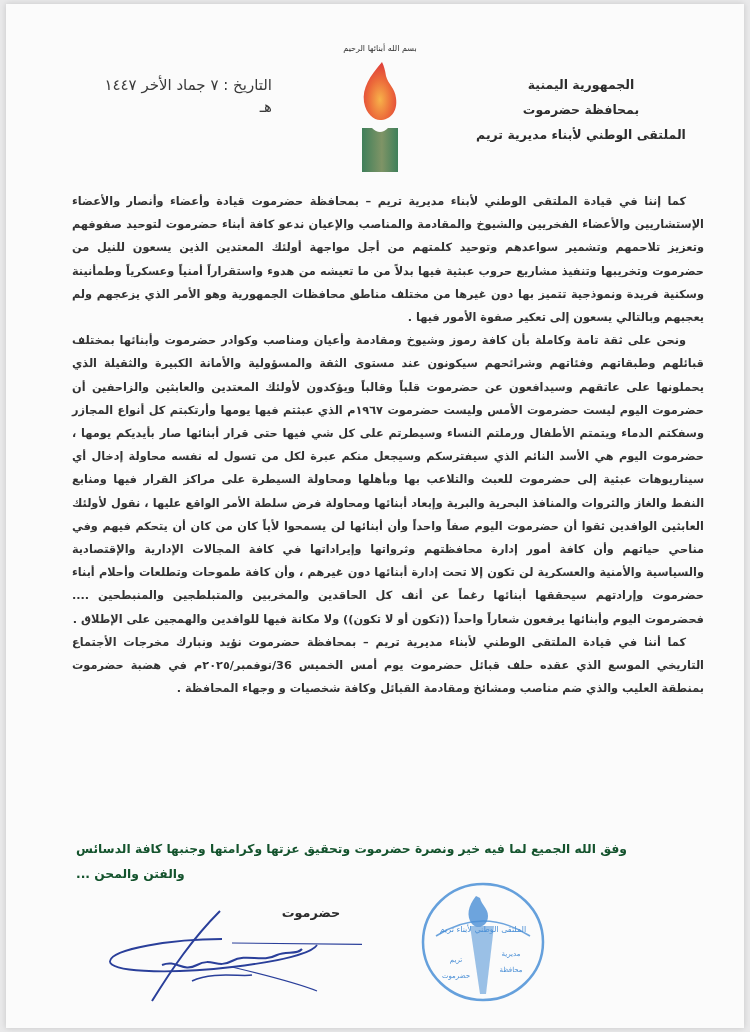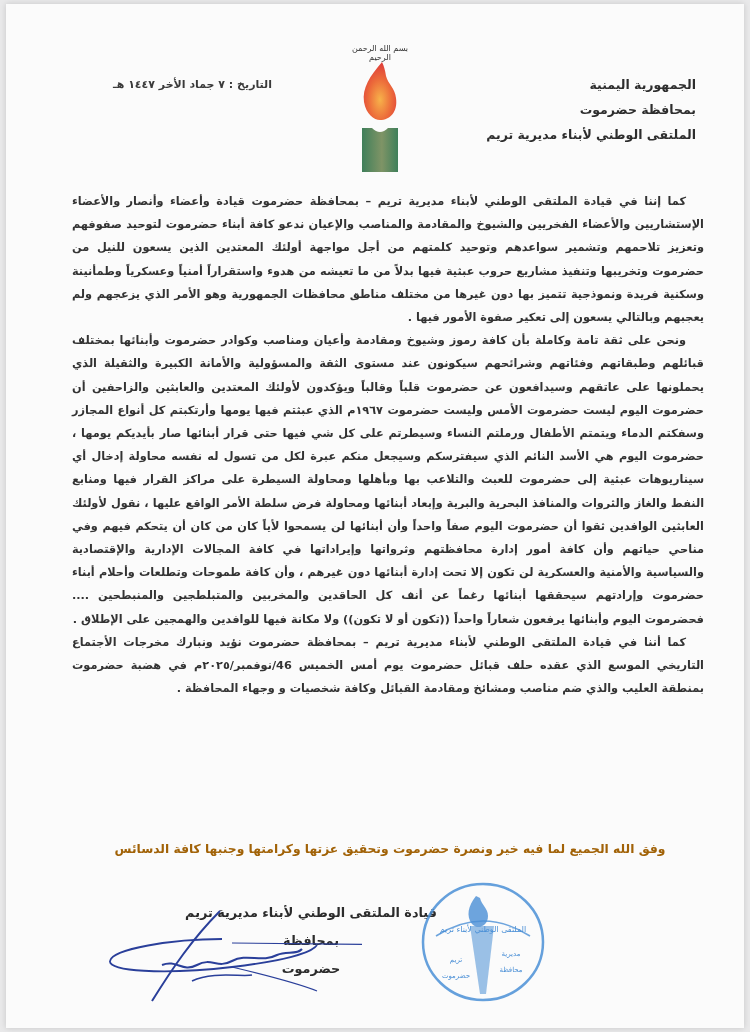--- a/index.html
+++ b/index.html
@@ -9,56 +9,56 @@
     font-family:"DejaVu Sans", "Liberation Sans", sans-serif;
   }
   .page {
     position:absolute; left:6px; top:4px; width:738px; height:1024px;
     background:#fbfbfb;
     box-shadow: 0 0 6px rgba(0,0,0,0.15);
   }
   .rtl { direction:rtl; unicode-bidi:embed; }
   .hdr-right {
     position:absolute; right:48px; top:68px; width:230px;
-    font-weight:bold; font-size:12.5px; line-height:25px; color:#2d2d2d;
+    text-align:center; font-weight:bold; font-size:12.5px; line-height:25px; color:#2d2d2d;
   }
   .hdr-left {
     position:absolute; left:96px; top:70px; width:170px;
-    text-align:right; font-weight:bold; font-size:11px; line-height:22px; color:#3a3a3a;
+    text-align:right; font-weight:normal; font-size:15px; line-height:22px; color:#3a3a3a;
   }
   .logo { position:absolute; left:334px; top:40px; width:80px; height:130px; }
   .basmala {
     position:absolute; left:0; top:0; width:80px; text-align:center;
     font-size:8px; color:#333; direction:rtl;
   }
   .body-text {
     position:absolute; left:66px; right:40px; top:186px;
     font-weight:bold; font-size:11.3px; line-height:23.2px; color:#333;
     text-align:justify; text-align-last:right;
   }
   .body-text p { margin:0; }
   .body-text p.indent { text-indent:18px; }
   .closing {
     position:absolute; left:70px; right:40px; top:833px;
-    text-align:center; font-weight:bold; font-size:12.3px; line-height:25px; color:#a16207;
+    text-align:left; font-weight:bold; font-size:12.3px; line-height:25px; color:#14532d;
   }
   .sig-block {
     position:absolute; left:160px; top:895px; width:290px;
     text-align:center; font-weight:bold; font-size:12.8px; line-height:28px; color:#2b2b2b;
   }
   .stamp { position:absolute; left:410px; top:872px; width:135px; height:130px; }
   .signature { position:absolute; left:96px; top:905px; width:260px; height:100px; }
 </style>
 </head>
 <body>
 
 <div class="page">
 
   <div class="logo">
-    <div class="basmala rtl">بسم الله الرحمن الرحيم</div>
+    <div class="basmala rtl">بسم الله أبنائها الرحيم</div>
     <svg width="80" height="130" viewBox="0 0 80 130">
       <defs>
         <radialGradient id="flameG" cx="50%" cy="65%" r="60%">
           <stop offset="0%" stop-color="#f7b24a"></stop>
           <stop offset="60%" stop-color="#ec6a3a"></stop>
           <stop offset="100%" stop-color="#e0433a"></stop>
         </radialGradient>
         <linearGradient id="candleG" x1="0" y1="0" x2="1" y2="0">
           <stop offset="0%" stop-color="#3f7f5a"></stop>
           <stop offset="55%" stop-color="#7f9466"></stop>
@@ -76,29 +76,29 @@
     <div>الملتقى الوطني لأبناء مديرية تريم</div>
   </div>
 
   <div class="hdr-left rtl">
     <div>التاريخ : ٧ جماد الأخر ١٤٤٧ هـ</div>
   </div>
 
   <div class="body-text rtl">
     <p class="indent">كما إننا في قيادة الملتقى الوطني لأبناء مديرية تريم – بمحافظة حضرموت قيادة وأعضاء وأنصار والأعضاء الإستشاريين والأعضاء الفخريين والشيوخ والمقادمة والمناصب والإعيان ندعو كافة أبناء حضرموت لتوحيد صفوفهم وتعزيز تلاحمهم وتشمير سواعدهم وتوحيد كلمتهم من أجل مواجهة أولئك المعتدين الذين يسعون للنيل من حضرموت وتخريبها وتنفيذ مشاريع حروب عبثية فيها بدلاً من ما تعيشه من هدوء واستقراراً أمنياً وعسكرياً وطمأنينة وسكنية فريدة ونموذجية تتميز بها دون غيرها من مختلف مناطق محافظات الجمهورية وهو الأمر الذي يزعجهم ولم يعجبهم وبالتالي يسعون إلى تعكير صفوة الأمور فيها .</p>
     <p class="indent">ونحن على ثقة تامة وكاملة بأن كافة رموز وشيوخ ومقادمة وأعيان ومناصب وكوادر حضرموت وأبنائها بمختلف قبائلهم وطبقاتهم وفئاتهم وشرائحهم سيكونون عند مستوى الثقة والمسؤولية والأمانة الكبيرة والثقيلة الذي يحملونها على عاتقهم وسيدافعون عن حضرموت قلباً وقالباً ويؤكدون لأولئك المعتدين والعابثين والزاحفين أن حضرموت اليوم ليست حضرموت الأمس وليست حضرموت ١٩٦٧م الذي عبثتم فيها يومها وأرتكبتم كل أنواع المجازر وسفكتم الدماء ويتمتم الأطفال ورملتم النساء وسيطرتم على كل شي فيها حتى قرار أبنائها صار بأيديكم يومها ، حضرموت اليوم هي الأسد النائم الذي سيفترسكم وسيجعل منكم عبرة لكل من تسول له نفسه محاولة إدخال أي سيناريوهات عبثية إلى حضرموت للعبث والتلاعب بها وبأهلها ومحاولة السيطرة على مراكز القرار فيها ومنابع النفط والغاز والثروات والمنافذ البحرية والبرية وإبعاد أبنائها ومحاولة فرض سلطة الأمر الواقع عليها ، نقول لأولئك العابثين الوافدين ثقوا أن حضرموت اليوم صفاً واحداً وأن أبنائها لن يسمحوا لأياً كان من كان أن يتحكم فيهم وفي مناحي حياتهم وأن كافة أمور إدارة محافظتهم وثرواتها وإيراداتها في كافة المجالات الإدارية والإقتصادية والسياسية والأمنية والعسكرية لن تكون إلا تحت إدارة أبنائها دون غيرهم ، وأن كافة طموحات وتطلعات وأحلام أبناء حضرموت وإرادتهم سيحققها أبنائها رغماً عن أنف كل الحاقدين والمخربين والمتبلطجين والمنبطحين .... فحضرموت اليوم وأبنائها يرفعون شعاراً واحداً ((تكون أو لا تكون)) ولا مكانة فيها للوافدين والهمجين على الإطلاق .</p>
-    <p class="indent">كما أننا في قيادة الملتقى الوطني لأبناء مديرية تريم – بمحافظة حضرموت نؤيد ونبارك مخرجات الأجتماع التاريخي الموسع الذي عقده حلف قبائل حضرموت يوم أمس الخميس 46/نوفمبر/٢٠٢٥م في هضبة حضرموت بمنطقة العليب والذي ضم مناصب ومشائخ ومقادمة القبائل وكافة شخصيات و وجهاء المحافظة .</p>
+    <p class="indent">كما أننا في قيادة الملتقى الوطني لأبناء مديرية تريم – بمحافظة حضرموت نؤيد ونبارك مخرجات الأجتماع التاريخي الموسع الذي عقده حلف قبائل حضرموت يوم أمس الخميس 36/نوفمبر/٢٠٢٥م في هضبة حضرموت بمنطقة العليب والذي ضم مناصب ومشائخ ومقادمة القبائل وكافة شخصيات و وجهاء المحافظة .</p>
   </div>
 
   <div class="closing rtl">
     <div>وفق الله الجميع لما فيه خير ونصرة حضرموت وتحقيق عزتها وكرامتها وجنبها كافة الدسائس</div>
+    <div>والفتن والمحن ...</div>
   </div>
 
   <div class="sig-block rtl">
-    <div>قيادة الملتقى الوطني لأبناء مديرية تريم بمحافظة</div>
     <div>حضرموت</div>
   </div>
 
   <svg class="signature" viewBox="0 0 260 100">
     <path d="M118 2 C90 30 70 60 50 92" stroke="#2a3f9a" stroke-width="2" fill="none"></path>
     <path d="M120 30 C70 30 10 40 8 52 C6 62 60 66 130 58 C180 52 210 44 215 36" stroke="#2a3f9a" stroke-width="1.8" fill="none"></path>
     <path d="M60 56 C75 50 80 64 95 56 C110 48 115 60 130 52 C145 44 160 54 175 46 C185 42 195 46 200 40" stroke="#2a3f9a" stroke-width="2" fill="none"></path>
     <path d="M90 72 C110 62 140 68 150 66" stroke="#2a3f9a" stroke-width="1.5" fill="none"></path>
     <path d="M130 58 C180 70 200 76 215 82" stroke="#2a3f9a" stroke-width="1.2" fill="none"></path>
     <path d="M130 34 L320 36" stroke="#2a3f9a" stroke-width="1.2" fill="none"></path>

